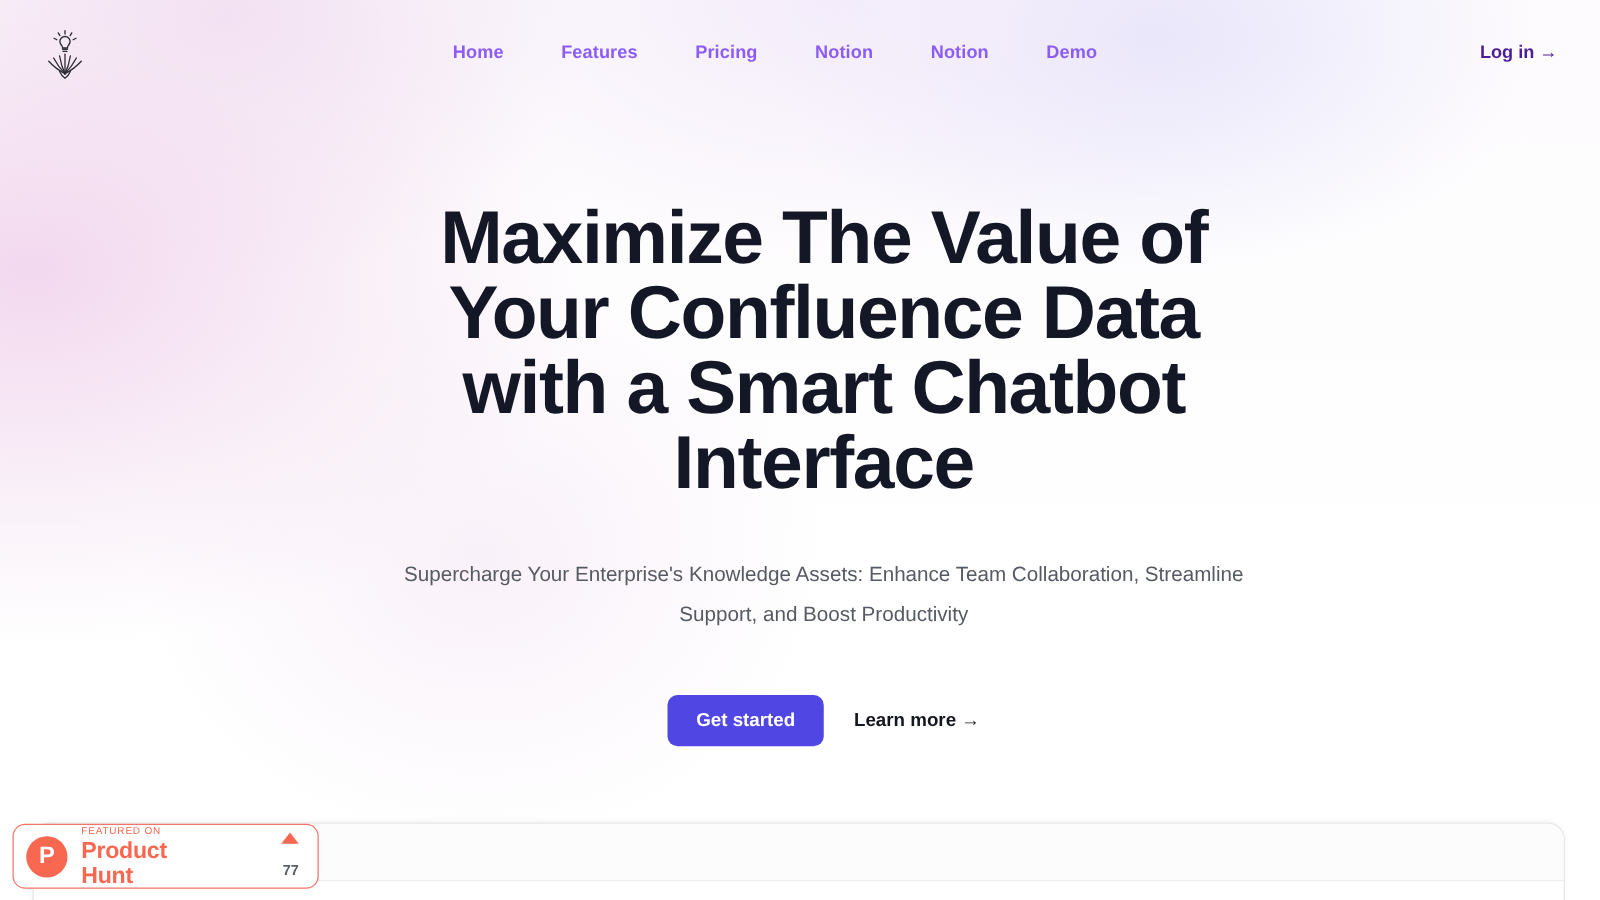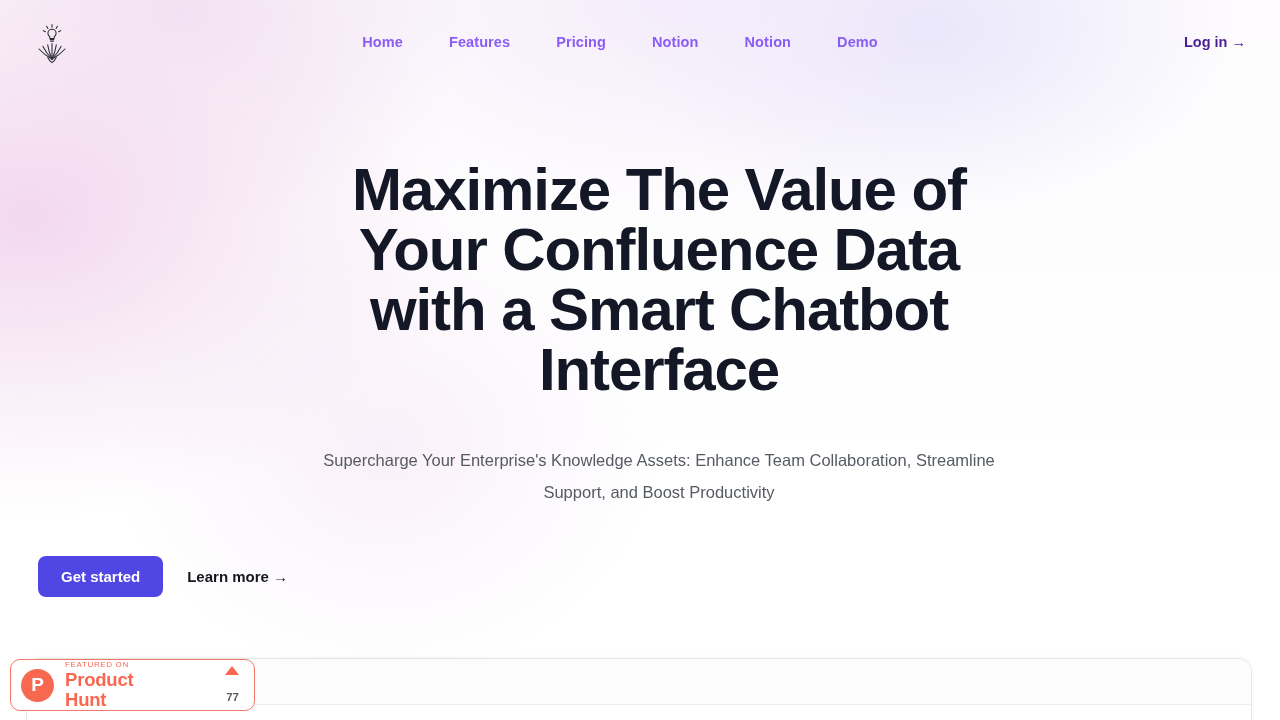--- a/index.html
+++ b/index.html
@@ -103,20 +103,21 @@
     font-size: 16.5px;
     line-height: 32px;
     color: #565a63;
     font-weight: normal;
   }
 
   .hero-cta {
     margin-top: 48px;
     display: flex;
     align-items: center;
+    justify-content: center;
     gap: 24px;
   }
 
   .btn-primary {
     background: #5046e4;
     color: #ffffff;
     font-size: 15px;
     font-weight: bold;
     border: none;
     border-radius: 8px;

